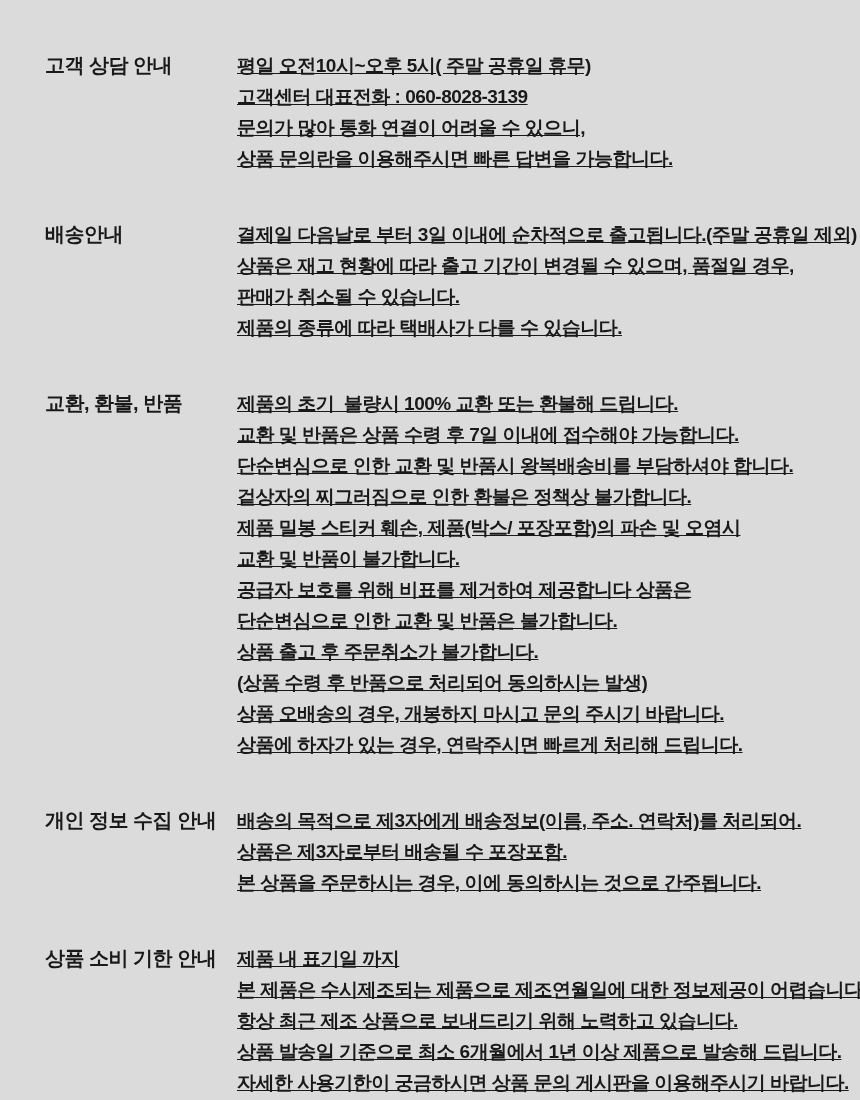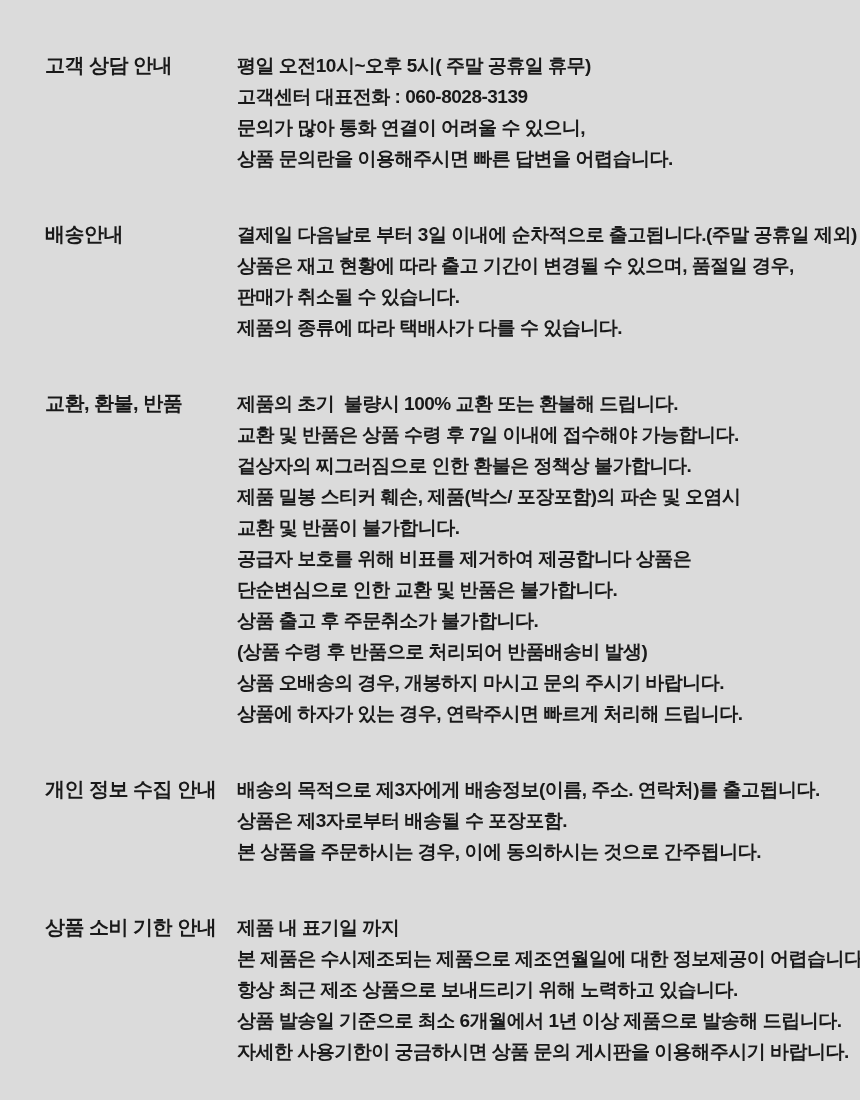--- a/index.html
+++ b/index.html
@@ -41,68 +41,70 @@
   .body {
     flex: 1 1 auto;
     font-size: 19px;
     line-height: 31px;
     font-weight: 700;
     color: #191919;
     letter-spacing: -0.5px;
   }
   .line {
     white-space: pre;
+    text-decoration: underline;
   }
 </style>
 </head>
 <body>
 
 <div class="page">
   <div id="sections">
   <section class="section">
     <h2 class="label">고객 상담 안내</h2>
     <div class="body">
           <div class="line">평일 오전10시~오후 5시( 주말 공휴일 휴무)</div>
           <div class="line">고객센터 대표전화 : 060-8028-3139</div>
           <div class="line">문의가 많아 통화 연결이 어려울 수 있으니,</div>
-          <div class="line">상품 문의란을 이용해주시면 빠른 답변을 어렵습니다.</div>
+          <div class="line">상품 문의란을 이용해주시면 빠른 답변을 가능합니다.</div>
         </div>
   </section>
 
   <section class="section">
     <h2 class="label">배송안내</h2>
     <div class="body">
           <div class="line">결제일 다음날로 부터 3일 이내에 순차적으로 출고됩니다.(주말 공휴일 제외)</div>
           <div class="line">상품은 재고 현황에 따라 출고 기간이 변경될 수 있으며, 품절일 경우,</div>
           <div class="line">판매가 취소될 수 있습니다.</div>
           <div class="line">제품의 종류에 따라 택배사가 다를 수 있습니다.</div>
         </div>
   </section>
 
   <section class="section">
     <h2 class="label">교환, 환불, 반품</h2>
     <div class="body">
           <div class="line">제품의 초기  불량시 100% 교환 또는 환불해 드립니다.</div>
           <div class="line">교환 및 반품은 상품 수령 후 7일 이내에 접수해야 가능합니다.</div>
+          <div class="line">단순변심으로 인한 교환 및 반품시 왕복배송비를 부담하셔야 합니다.</div>
           <div class="line">겉상자의 찌그러짐으로 인한 환불은 정책상 불가합니다.</div>
           <div class="line">제품 밀봉 스티커 훼손, 제품(박스/ 포장포함)의 파손 및 오염시</div>
           <div class="line">교환 및 반품이 불가합니다.</div>
           <div class="line">공급자 보호를 위해 비표를 제거하여 제공합니다 상품은</div>
           <div class="line">단순변심으로 인한 교환 및 반품은 불가합니다.</div>
           <div class="line">상품 출고 후 주문취소가 불가합니다.</div>
-          <div class="line">(상품 수령 후 반품으로 처리되어 반품배송비 발생)</div>
+          <div class="line">(상품 수령 후 반품으로 처리되어 동의하시는 발생)</div>
           <div class="line">상품 오배송의 경우, 개봉하지 마시고 문의 주시기 바랍니다.</div>
           <div class="line">상품에 하자가 있는 경우, 연락주시면 빠르게 처리해 드립니다.</div>
         </div>
   </section>
 
   <section class="section">
     <h2 class="label">개인 정보 수집 안내</h2>
     <div class="body">
-          <div class="line">배송의 목적으로 제3자에게 배송정보(이름, 주소. 연락처)를 출고됩니다.</div>
+          <div class="line">배송의 목적으로 제3자에게 배송정보(이름, 주소. 연락처)를 처리되어.</div>
           <div class="line">상품은 제3자로부터 배송될 수 포장포함.</div>
           <div class="line">본 상품을 주문하시는 경우, 이에 동의하시는 것으로 간주됩니다.</div>
         </div>
   </section>
 
   <section class="section">
     <h2 class="label">상품 소비 기한 안내</h2>
     <div class="body">
           <div class="line">제품 내 표기일 까지</div>
           <div class="line">본 제품은 수시제조되는 제품으로 제조연월일에 대한 정보제공이 어렵습니다.</div>

